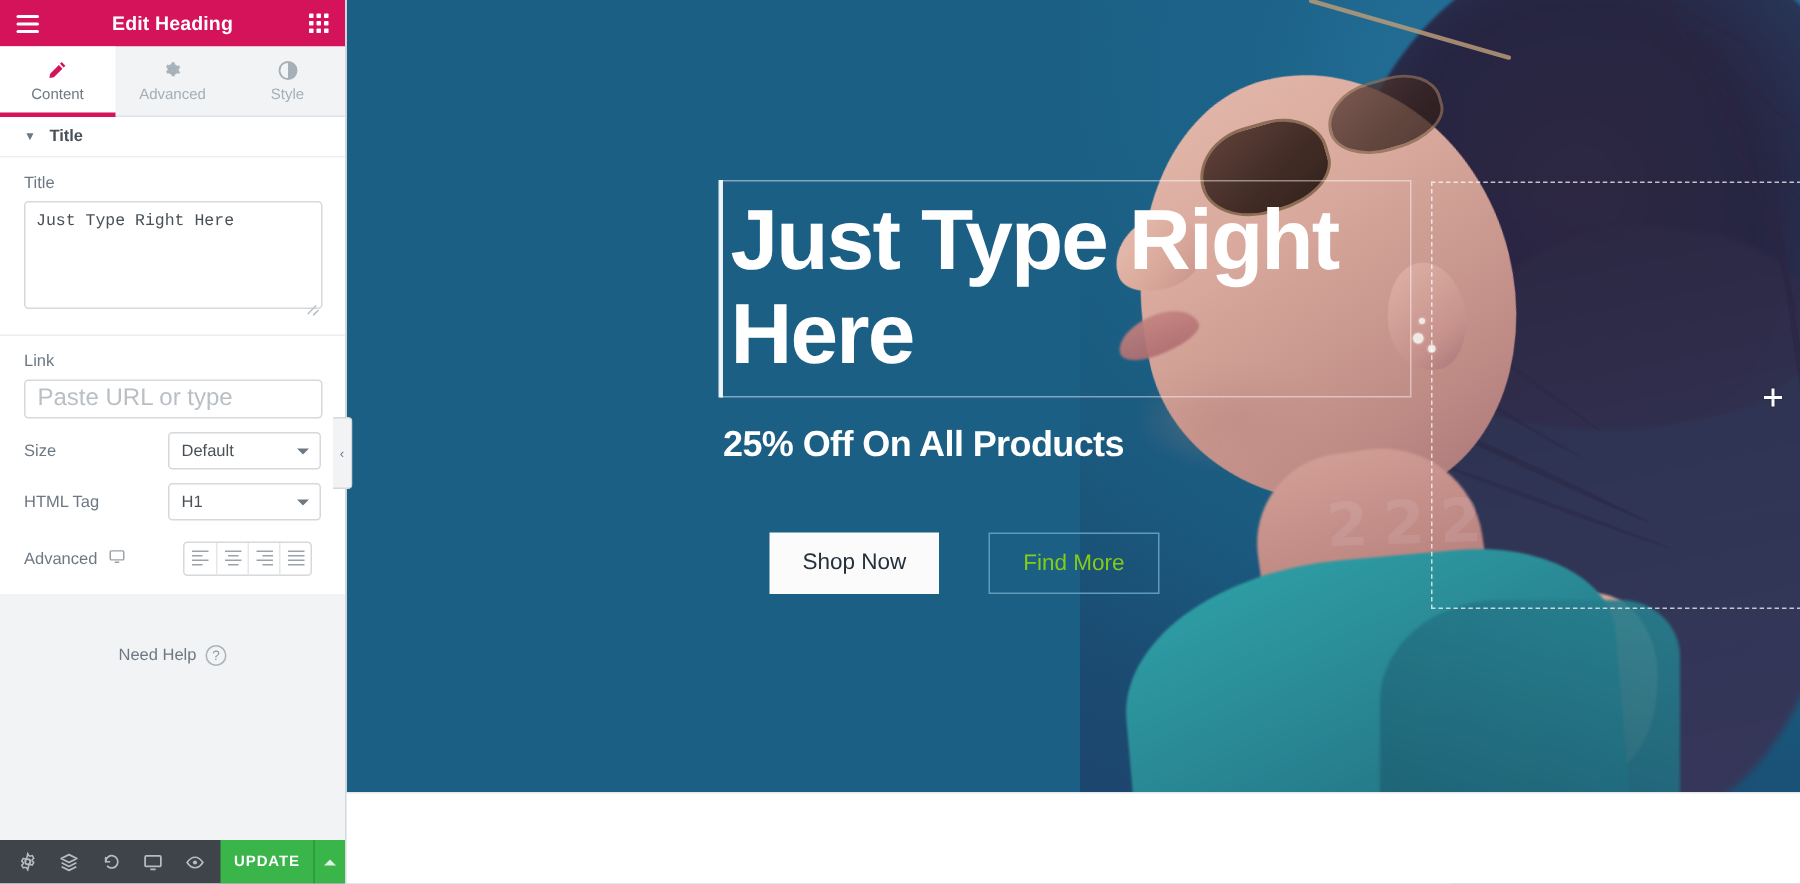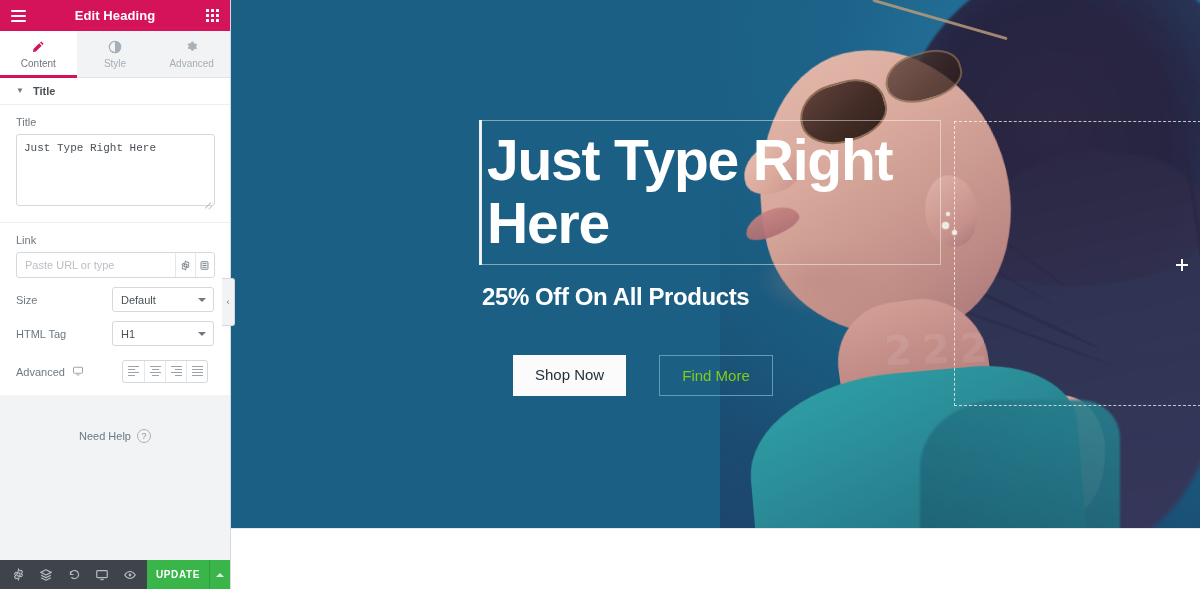--- a/index.html
+++ b/index.html
@@ -80,21 +80,21 @@
     position: absolute; right: 2px; bottom: 2px; width: 10px; height: 10px;
     pointer-events: none;
   }
   .ta-grip i { position: absolute; right: 1px; background: #b9bfc4; height: 1px; transform: rotate(-45deg); }
   .ta-grip i:nth-child(1) { width: 8px; bottom: 2px; }
   .ta-grip i:nth-child(2) { width: 5px; bottom: 0px; right: 0; }
 
   .link-row { display: flex; width: 199px; height: 26px;
     border: 1px solid #d5d8dc; border-radius: 3px; overflow: hidden; background: #fff; }
   .link-row input {
-    flex: 1; border: 0; outline: none; font-size: 11px; color: #495157;
+    flex: 1; border: 0; outline: none; font-size: 16px; color: #495157;
     padding: 0 8px; font-family: "Liberation Sans", sans-serif; background: transparent;
   }
   .link-row input::placeholder { color: #b9bfc4; }
   .link-btn { width: 25px; border-left: 1px solid #e5e8ea; display: flex;
     align-items: center; justify-content: center; cursor: pointer; background: #fff; }
 
   .row { display: flex; align-items: center; padding: 9px 16px 0 16px; }
   .row .ctrl-label { margin-bottom: 0; flex: 0 0 96px; display: flex; align-items: center; gap: 7px; }
   .sel {
     position: relative; width: 103px; height: 25px; border: 1px solid #d5d8dc;
@@ -347,34 +347,34 @@
         <span class="ticon">
           <svg width="14" height="14" viewBox="0 0 16 16">
               <path d="M11.6 1.6l2.8 2.8-1.3 1.3-2.8-2.8zM9.4 3.8l2.8 2.8-6.6 6.6-3.4.6.6-3.4z" fill="#d5135a"></path>
             </svg>
         </span>
         <span>Content</span>
       </div>
       <div class="tab">
         <span class="ticon">
           <svg width="14" height="14" viewBox="0 0 16 16">
+              <path d="M8 5.2A2.8 2.8 0 1 0 8 10.8 2.8 2.8 0 0 0 8 5.2zm0 4.2a1.4 1.4 0 1 1 0-2.8 1.4 1.4 0 0 1 0 2.8z" fill="#a4afb7"></path>
+              <path d="M14 9.1l-1.2-.6c.05-.33.08-.66.08-1s-.03-.67-.08-1l1.2-.6-1.1-1.9-1.25.5a5.3 5.3 0 0 0-1.72-1L9.6 1.7H7.4l-.33 1.3a5.3 5.3 0 0 0-1.72 1l-1.25-.5L3 5.4l1.2.6c-.05.33-.08.66-.08 1s.3.67.08 1L3 8.6l1.1 1.9 1.25-.5c.5.43 1.08.77 1.72 1l.33 1.3h2.2l.33-1.3c.64-.23 1.22-.57 1.72-1l1.25.5z" fill="#a4afb7" opacity=".95"></path>
+            </svg>
+        </span>
+        <span>Advanced</span>
+      </div>
+      <div class="tab">
+        <span class="ticon">
+          <svg width="14" height="14" viewBox="0 0 16 16">
               <circle cx="8" cy="8" r="6.5" fill="none" stroke="#a4afb7" stroke-width="1.4"></circle>
               <path d="M8 1.5a6.5 6.5 0 0 1 0 13z" fill="#a4afb7"></path>
             </svg>
         </span>
         <span>Style</span>
-      </div>
-      <div class="tab">
-        <span class="ticon">
-          <svg width="14" height="14" viewBox="0 0 16 16">
-              <path d="M8 5.2A2.8 2.8 0 1 0 8 10.8 2.8 2.8 0 0 0 8 5.2zm0 4.2a1.4 1.4 0 1 1 0-2.8 1.4 1.4 0 0 1 0 2.8z" fill="#a4afb7"></path>
-              <path d="M14 9.1l-1.2-.6c.05-.33.08-.66.08-1s-.03-.67-.08-1l1.2-.6-1.1-1.9-1.25.5a5.3 5.3 0 0 0-1.72-1L9.6 1.7H7.4l-.33 1.3a5.3 5.3 0 0 0-1.72 1l-1.25-.5L3 5.4l1.2.6c-.05.33-.08.66-.08 1s.3.67.08 1L3 8.6l1.1 1.9 1.25-.5c.5.43 1.08.77 1.72 1l.33 1.3h2.2l.33-1.3c.64-.23 1.22-.57 1.72-1l1.25.5z" fill="#a4afb7" opacity=".95"></path>
-            </svg>
-        </span>
-        <span>Advanced</span>
       </div>
     </div>
 
     <div class="section-head">
       <span class="chev">▼</span>
       <span class="lbl">Title</span>
     </div>
 
     <div class="controls">
 

